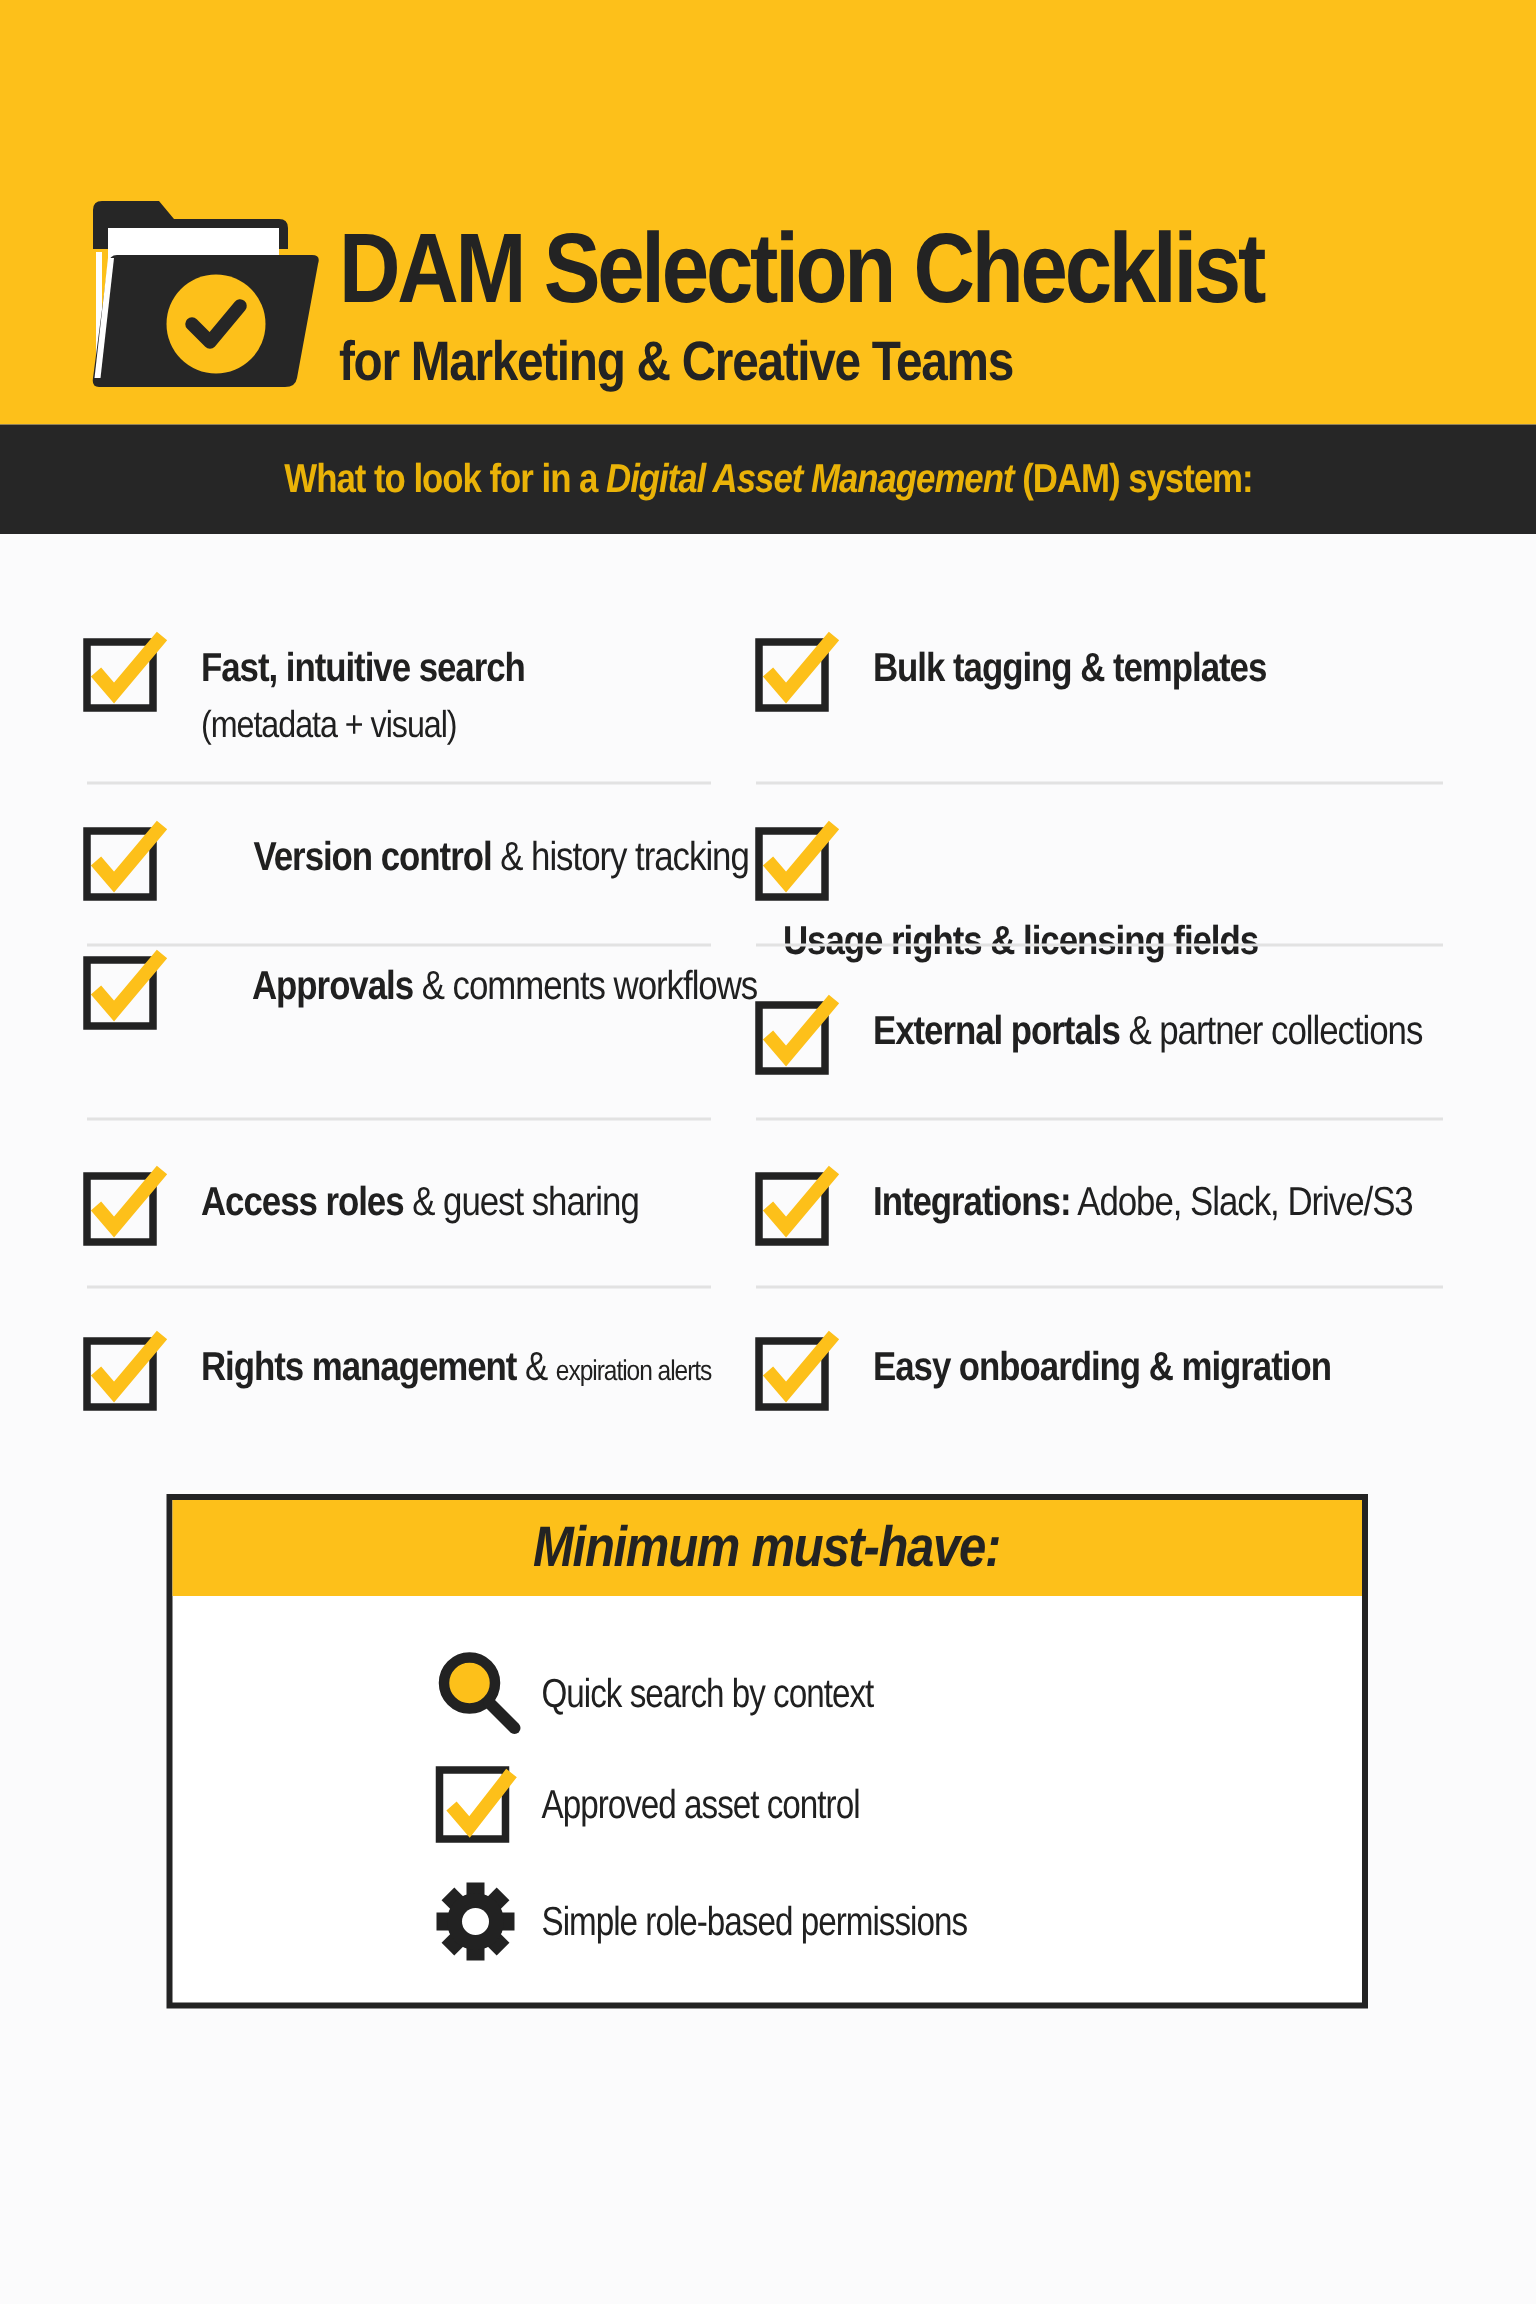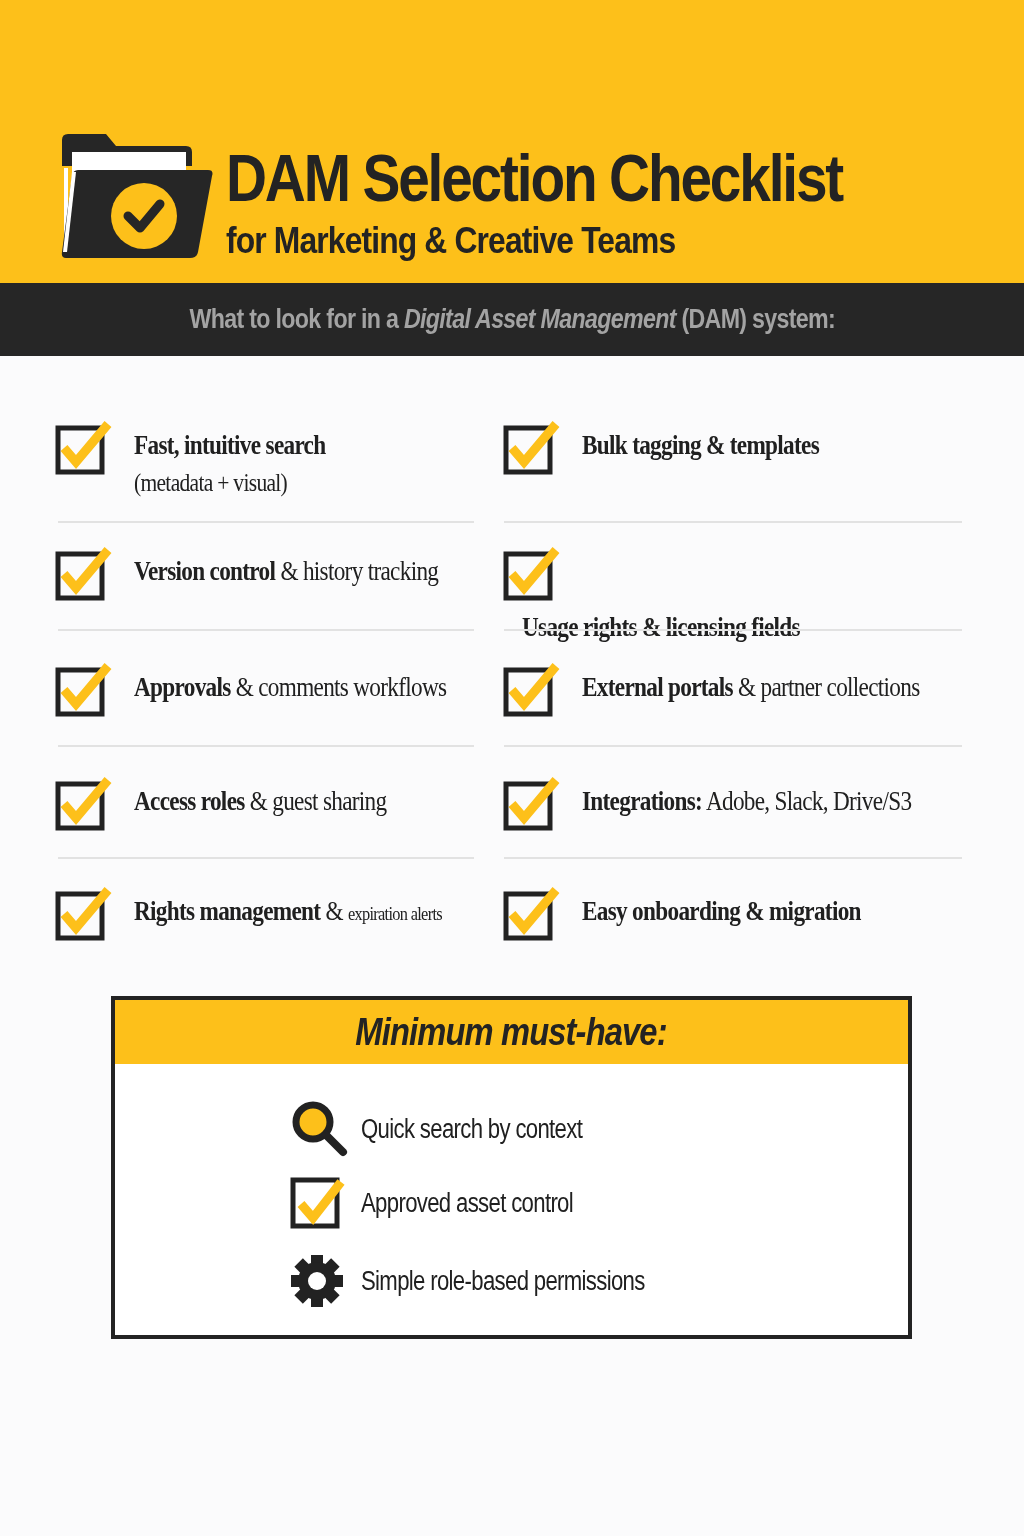--- a/index.html
+++ b/index.html
@@ -18,29 +18,29 @@
     transform: scaleX(0.86); transform-origin: left top; white-space: nowrap;
   }
   .subtitle {
     position: absolute; left: 226px; top: 220px;
     font-weight: 700; font-size: 37px; letter-spacing: -1px; color: #232323;
     transform: scaleX(0.86); transform-origin: left top; white-space: nowrap;
   }
 
   .banner {
     position: absolute; left: 0; top: 283px; width: 1024px; height: 73px;
-    background: #262626; color: #a3a3a3;
+    background: #262626; color: #eab308;
     display: flex; align-items: center; justify-content: center;
   }
   .banner-text {
     font-weight: 700; font-size: 27px; letter-spacing: -0.8px; white-space: nowrap;
     transform: scaleX(0.86);
   }
   .banner-text em { font-style: italic; }
-  .item { position: absolute; display: flex; align-items: flex-start; font-family: Liberation Serif, serif; }
+  .item { position: absolute; display: flex; align-items: flex-start; }
   .item .cb { width: 60px; height: 56px; flex: none; }
   .item .txt {
     font-size: 27px; color: #202020; letter-spacing: -0.8px; white-space: nowrap;
     transform: scaleX(0.86); transform-origin: left center;
   }
   .item .txt b { font-weight: 700; }
   .item .txt .n { font-weight: 400; }
   .item .txt .sm { font-weight: 400; font-size: 19px; }
   .item .sub {
     display: block; font-weight: 400; font-size: 25px; margin-top: 8px;
@@ -87,28 +87,28 @@
 </div>
 
 <div id="grid">
     <div class="item" style="left: 54px; top: 420px;">
       <span class="cb"><svg width="60" height="56" viewBox="0 0 60 56">
           <rect x="4" y="8" width="44" height="44" fill="none" stroke="#222" stroke-width="5"></rect>
           <path d="M10 28 L22 42 L54 4" fill="none" stroke="#fdc01a" stroke-width="9"></path>
         </svg></span>
       <span class="txt" style="margin-left: 20px; margin-top: 10px;"><b>Fast, intuitive search</b><span class="n"></span><span class="sm"></span><span class="sub">(metadata + visual)</span></span>
     </div>
-    <div class="item" style="left: 54px; top: 546px;">
+    <div class="item" style="left: 54px; top: 546px; gap: 35px;">
       <span class="cb"><svg width="60" height="56" viewBox="0 0 60 56">
           <rect x="4" y="8" width="44" height="44" fill="none" stroke="#222" stroke-width="5"></rect>
           <path d="M10 28 L22 42 L54 4" fill="none" stroke="#fdc01a" stroke-width="9"></path>
         </svg></span>
       <span class="txt" style="margin-left: 20px; margin-top: 10px;"><b>Version control</b><span class="n"> &amp; history tracking</span><span class="sm"></span></span>
     </div>
-    <div class="item" style="left: 54px; top: 662px;">
+    <div class="item" style="left: 54px; top: 632px; gap: 34px;">
       <span class="cb"><svg width="60" height="56" viewBox="0 0 60 56">
           <rect x="4" y="8" width="44" height="44" fill="none" stroke="#222" stroke-width="5"></rect>
           <path d="M10 28 L22 42 L54 4" fill="none" stroke="#fdc01a" stroke-width="9"></path>
         </svg></span>
       <span class="txt" style="margin-left: 20px; margin-top: 10px;"><b>Approvals</b><span class="n"> &amp; comments workflows</span><span class="sm"></span></span>
     </div>
     <div class="item" style="left: 54px; top: 776px;">
       <span class="cb"><svg width="60" height="56" viewBox="0 0 60 56">
           <rect x="4" y="8" width="44" height="44" fill="none" stroke="#222" stroke-width="5"></rect>
           <path d="M10 28 L22 42 L54 4" fill="none" stroke="#fdc01a" stroke-width="9"></path>

